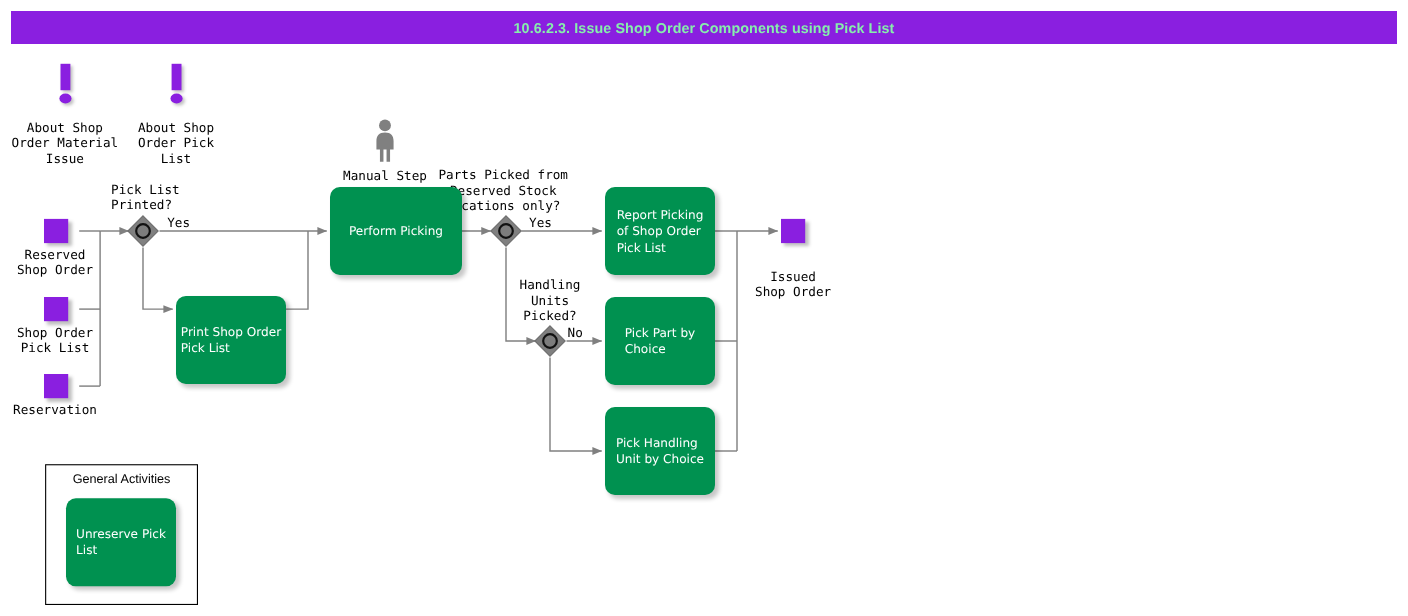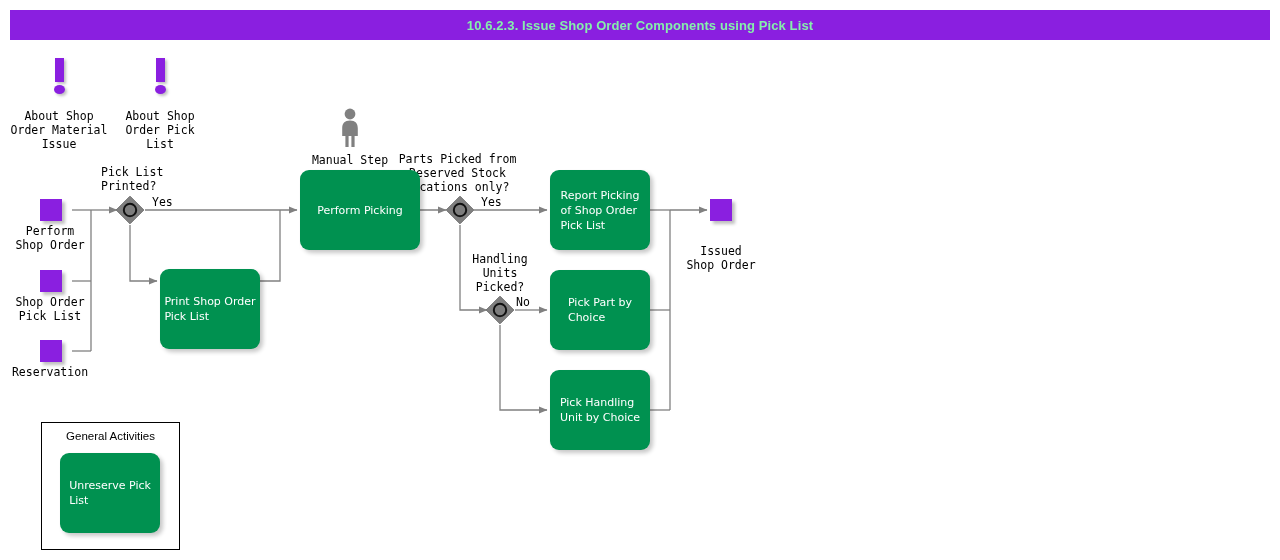--- a/index.html
+++ b/index.html
@@ -208,21 +208,21 @@
     <svg width="26" height="40" viewBox="0 0 26 40">
       <g fill="#808080">
         <circle cx="13" cy="6" r="5.4"></circle>
         <path d="M13,12.5 C7.6,12.5 5.2,15.2 5.2,20.5 L5.2,28 L8.4,28 L8.4,39 L11.6,39 L11.6,28 L14.4,28 L14.4,39 L17.6,39 L17.6,28 L20.8,28 L20.8,20.5 C20.8,15.2 18.4,12.5 13,12.5 z"></path>
       </g>
     </svg>
   </div>
   <div class="dtext center" style="left:295px; top:153px; width:110px;">Manual Step</div>
 
   <div class="dataobj" style="left:40px; top:199px;"></div>
-  <div class="objlabel" style="left:0px; top:224px; width:100px;">Perform
+  <div class="objlabel" style="left:0px; top:224px; width:100px;">Reserved
 Shop Order</div>
 
   <div class="dataobj" style="left:40px; top:270px;"></div>
   <div class="objlabel" style="left:0px; top:295px; width:100px;">Shop Order
 Pick List</div>
 
   <div class="dataobj" style="left:40px; top:340px;"></div>
   <div class="objlabel" style="left:0px; top:365px; width:100px;">Reservation</div>
 
   <div class="dataobj" style="left:710px; top:199px;"></div>

